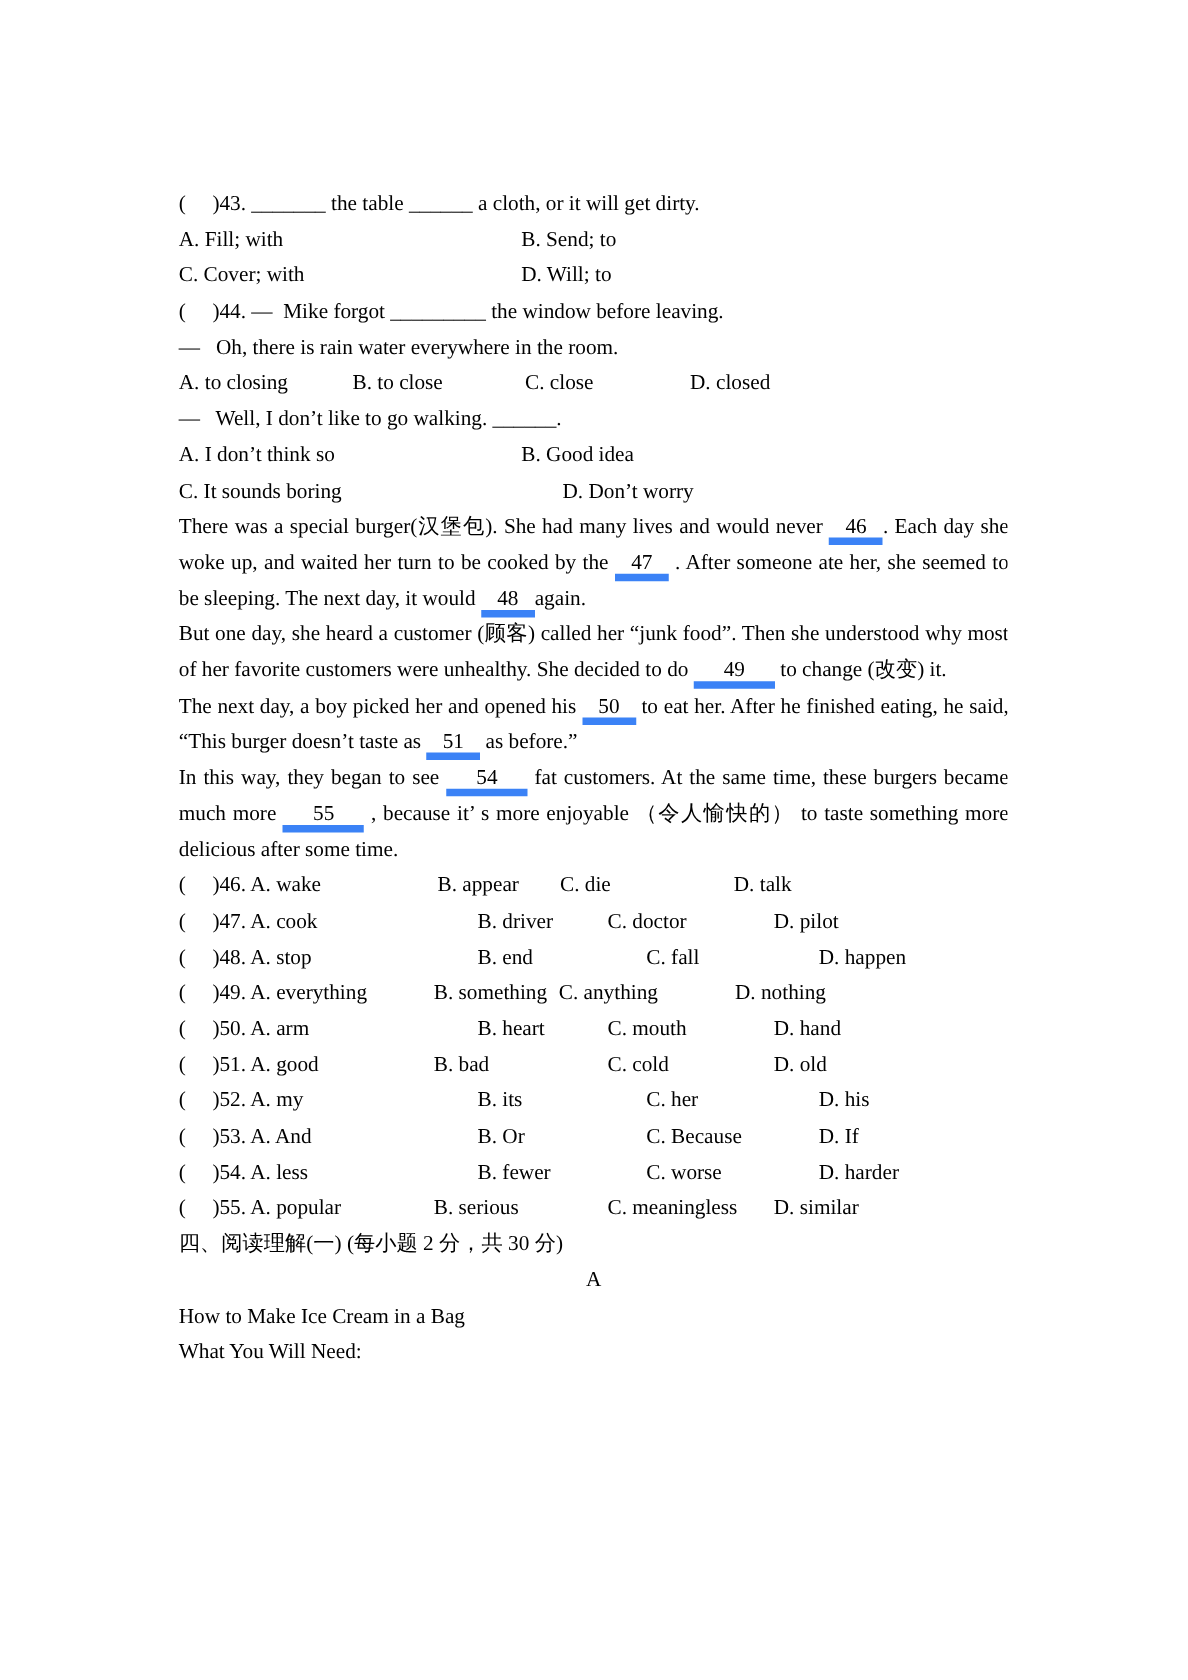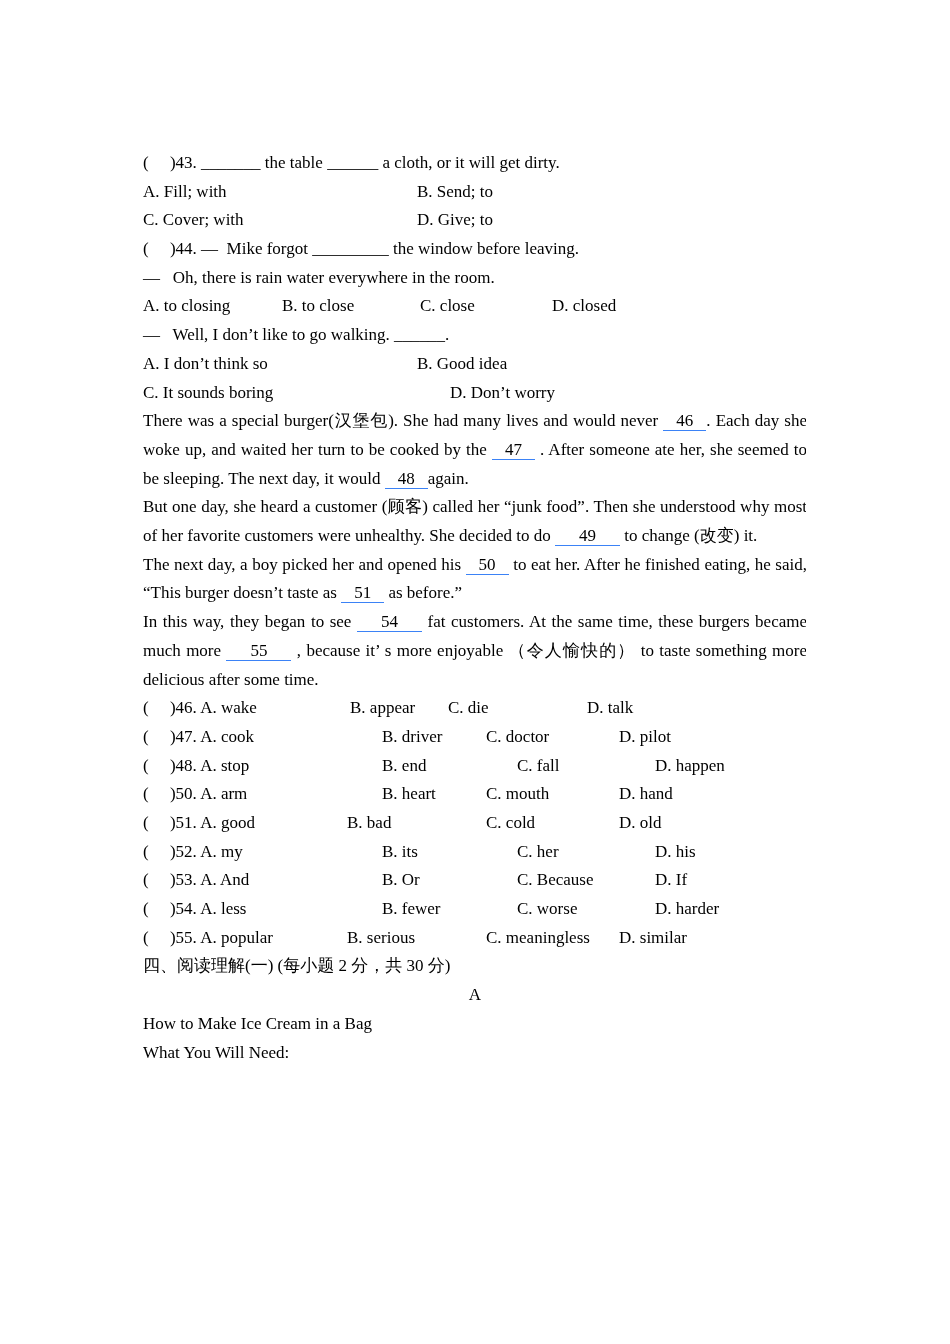--- a/index.html
+++ b/index.html
@@ -39,21 +39,21 @@
     position: relative;
     height: 28.7px;
     line-height: 28.7px;
   }
   .optrow .cell {
     position: absolute;
     top: 0;
     white-space: pre;
   }
   .blank {
-    border-bottom: 1px solid #3b82f6;
+    border-bottom: 6px solid #3b82f6;
     padding: 0 13px;
   }
   .blank.wide {
     padding: 0 24px;
   }
   .center-line {
     text-align: center;
     white-space: normal;
   }
 </style>
@@ -63,21 +63,21 @@
 <div class="page">
   <div class="content">
 
     <p class="line">(     )43. _______ the table ______ a cloth, or it will get dirty.</p>
     <div class="optrow">
       <span class="cell" style="left:0">A. Fill; with</span>
       <span class="cell" style="left:274px">B. Send; to</span>
     </div>
     <div class="optrow">
       <span class="cell" style="left:0">C. Cover; with</span>
-      <span class="cell" style="left:274px">D. Give; to</span>
+      <span class="cell" style="left:274px">D. Will; to</span>
     </div>
 
     <p class="line">(     )44. —  Mike forgot _________ the window before leaving.</p>
     <p class="line">—   Oh, there is rain water everywhere in the room.</p>
     <div class="optrow">
       <span class="cell" style="left:0">A. to closing</span>
       <span class="cell" style="left:139px">B. to close</span>
       <span class="cell" style="left:277px">C. close</span>
       <span class="cell" style="left:409px">D. closed</span>
     </div>
@@ -108,20 +108,26 @@
       <span class="cell" style="left:0">(     )47. A. cook</span>
       <span class="cell" style="left:239px">B. driver</span>
       <span class="cell" style="left:343px">C. doctor</span>
       <span class="cell" style="left:476px">D. pilot</span>
     </div>
     <div class="optrow">
       <span class="cell" style="left:0">(     )48. A. stop</span>
       <span class="cell" style="left:239px">B. end</span>
       <span class="cell" style="left:374px">C. fall</span>
       <span class="cell" style="left:512px">D. happen</span>
+    </div>
+    <div class="optrow">
+      <span class="cell" style="left:0">(     )49. A. everything</span>
+      <span class="cell" style="left:204px">B. something</span>
+      <span class="cell" style="left:304px">C. anything</span>
+      <span class="cell" style="left:445px">D. nothing</span>
     </div>
     <div class="optrow">
       <span class="cell" style="left:0">(     )50. A. arm</span>
       <span class="cell" style="left:239px">B. heart</span>
       <span class="cell" style="left:343px">C. mouth</span>
       <span class="cell" style="left:476px">D. hand</span>
     </div>
     <div class="optrow">
       <span class="cell" style="left:0">(     )51. A. good</span>
       <span class="cell" style="left:204px">B. bad</span>

